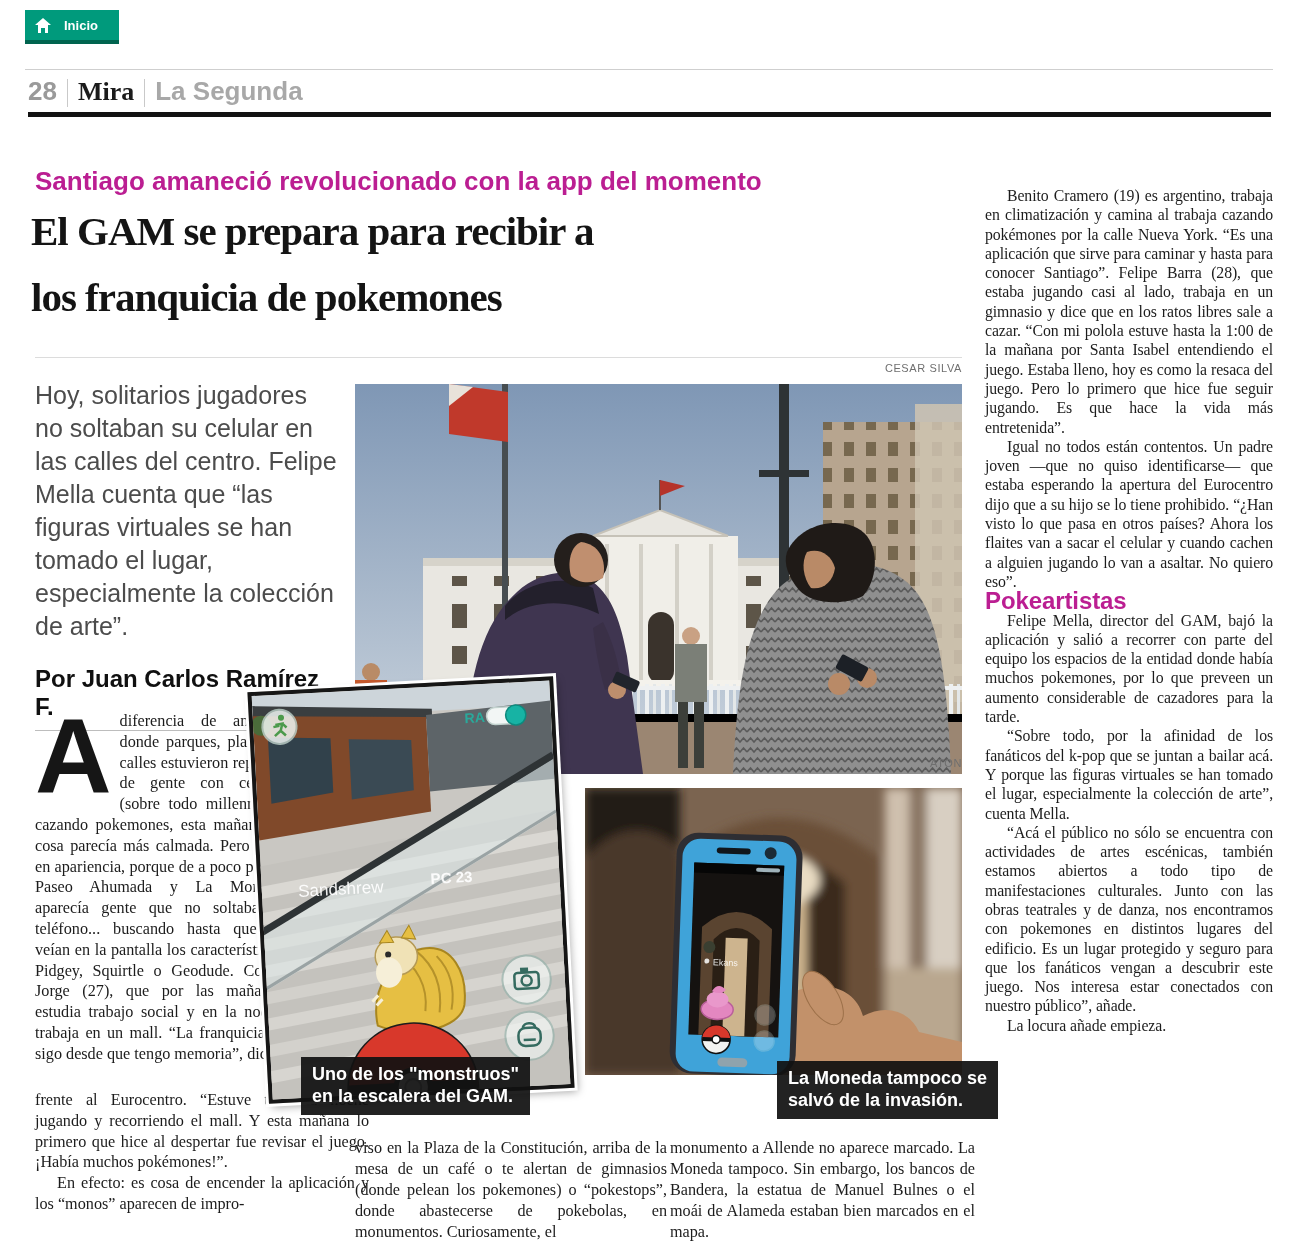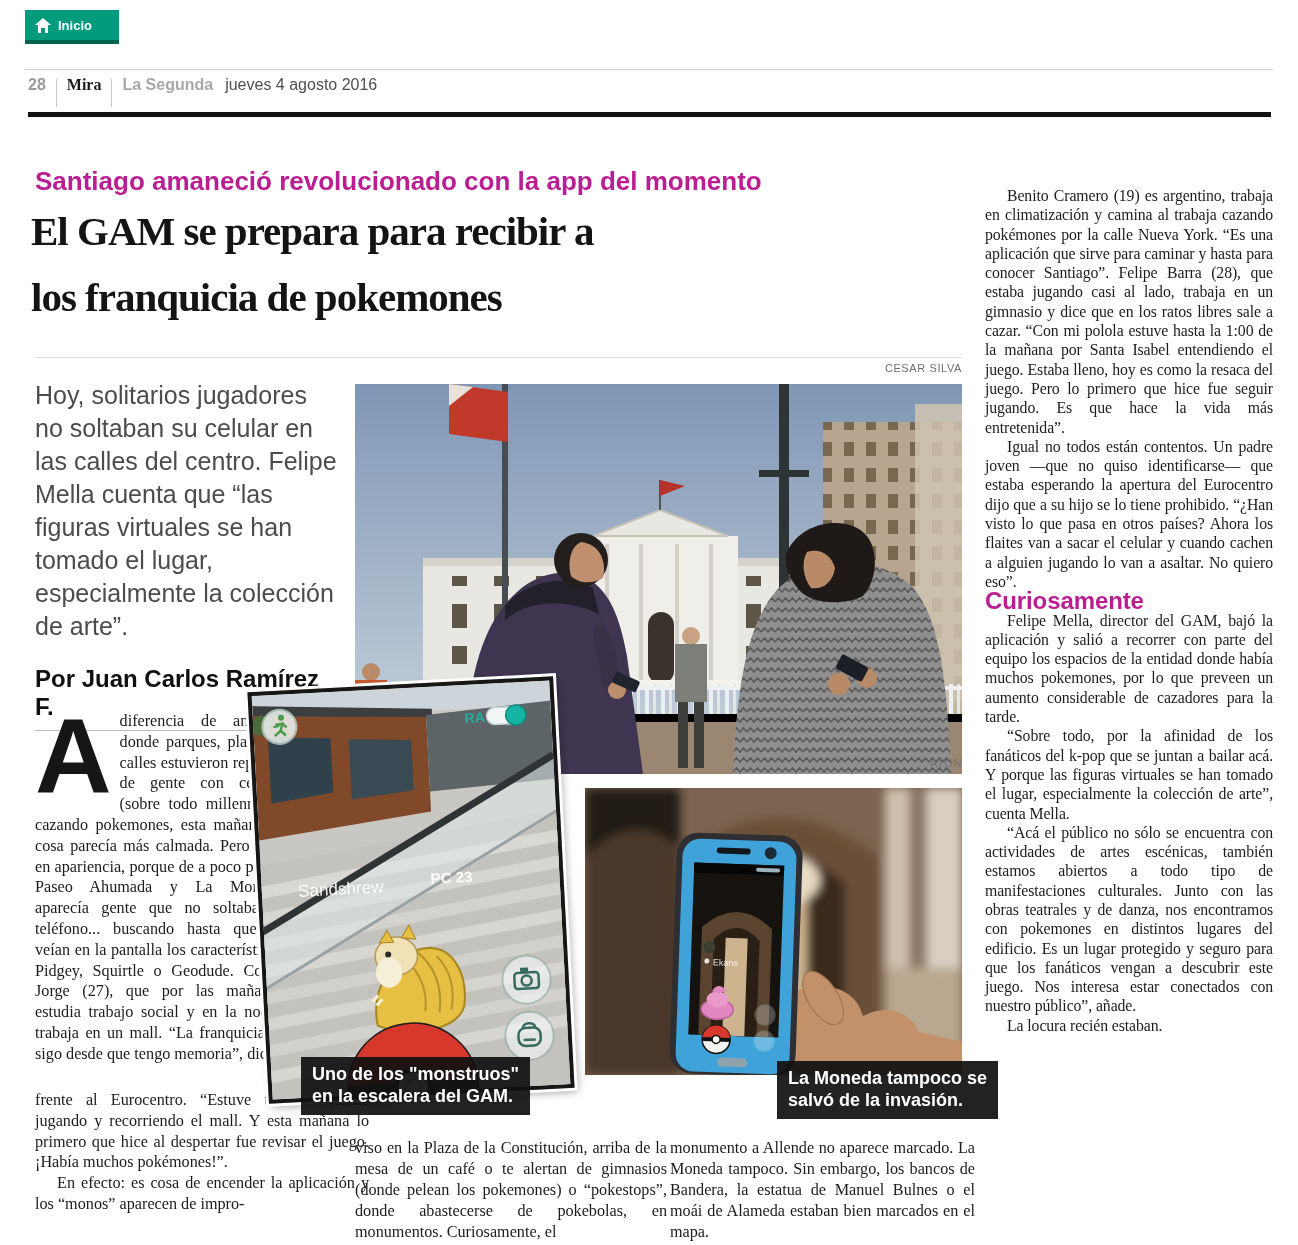--- a/index.html
+++ b/index.html
@@ -2,26 +2,26 @@
 <html lang="es"><head>
 <meta charset="utf-8">
 <style>
   html,body{margin:0;padding:0;background:#e9e9e9;}
   .page{position:relative;width:1298px;height:1245px;background:#ffffff;overflow:hidden;
         font-family:"Liberation Sans",sans-serif;color:#1d1d1d;margin:0 auto;}
   .abs{position:absolute;}
 
   
   .btn-home{left:25px;top:10px;width:94px;height:34px;background:#009a7c;border-bottom:4px solid #00644f;
-            display:flex;align-items:center;gap:7px;padding:0 10px;box-sizing:border-box;cursor:pointer;}
+            display:flex;align-items:center;gap:13px;padding:0 10px;box-sizing:border-box;cursor:pointer;}
   .btn-home span{color:#fff;font-weight:bold;font-size:13px;}
 
   
   .rule-top{left:25px;top:69px;width:1248px;height:1px;background:#cfcfcf;}
-  .masthead{left:28px;top:76px;display:flex;align-items:baseline;height:34px;font-size:16px;}
+  .masthead{left:28px;top:76px;display:flex;align-items:baseline;height:34px;font-size:26px;}
   .mh-page{color:#9a9a9a;font-weight:bold;padding-right:10px;}
   .mh-sep{width:1px;height:28px;background:#c9c9c9;align-self:center;}
   .mh-section{color:#1b1b1b;font-weight:bold;padding:0 10px;font-family:Liberation Serif, serif;}
   .mh-paper{color:#a8a8a8;font-weight:bold;padding:0 10px 0 10px;}
   .mh-date{color:#4f4f4f;padding-left:2px;}
   .rule-black{left:28px;top:112px;width:1243px;height:5px;background:#121212;}
 
   
   .kicker{left:35px;top:166px;font-size:26px;font-weight:bold;color:#bb1e92;letter-spacing:0px;}
   .headline{left:31px;top:198px;width:960px;font-family:"Liberation Serif",serif;font-weight:bold;
@@ -75,21 +75,20 @@
     <span>Inicio</span>
   </div>
 
   <div class="abs rule-top"></div>
   <div class="abs masthead">
     <span class="mh-page">28</span>
     <span class="mh-sep"></span>
     <span class="mh-section">Mira</span>
     <span class="mh-sep"></span>
     <span class="mh-paper">La Segunda</span>
-    <span class="mh-date">jueves 4 agosto 2016</span>
   </div>
   <div class="abs rule-black"></div>
 
   <div class="abs kicker">Santiago amaneció revolucionado con la app del momento</div>
   <div class="abs headline">
     <div>El GAM se prepara para recibir a</div>
     <div>los franquicia de pokemones</div>
   </div>
   <div class="abs rule-faint"></div>
 
@@ -366,20 +365,20 @@
     <div>La Moneda tampoco se</div>
     <div>salvó de la invasión.</div>
   </div>
 
   <div class="abs col3 serif">monumento a Allende no aparece marcado. La Moneda tampoco. Sin embargo, los bancos de Bandera, la estatua de Manuel Bulnes o el moái de Alameda estaban bien marcados en el mapa.</div>
   <div class="abs col2 serif">viso en la Plaza de la Constitución, arriba de la mesa de un café o te alertan de gimnasios (donde pelean los pokemones) o “pokestops”, donde abastecerse de pokebolas, en monumentos. Curiosamente, el</div>
 
   <div class="abs rcol serif">
     <p class="indent">Benito Cramero (19) es argentino, trabaja en climatización y camina al trabaja cazando pokémones por la calle Nueva York. “Es una aplicación que sirve para caminar y hasta para conocer Santiago”. Felipe Barra (28), que estaba jugando casi al lado, trabaja en un gimnasio y dice que en los ratos libres sale a cazar. “Con mi polola estuve hasta la 1:00 de la mañana por Santa Isabel entendiendo el juego. Estaba lleno, hoy es como la resaca del juego. Pero lo primero que hice fue seguir jugando. Es que hace la vida más entretenida”.</p>
     <p class="indent">Igual no todos están contentos. Un padre joven —que no quiso identificarse— que estaba esperando la apertura del Eurocentro dijo que a su hijo se lo tiene prohibido. “¿Han visto lo que pasa en otros países? Ahora los flaites van a sacar el celular y cuando cachen a alguien jugando lo van a asaltar. No quiero eso”.</p>
-    <p class="subhead">Curiosamente</p>
+    <p class="subhead">Pokeartistas</p>
     <p class="indent">Felipe Mella, director del GAM, bajó la aplicación y salió a recorrer con parte del equipo los espacios de la entidad donde había muchos pokemones, por lo que preveen un aumento considerable de cazadores para la tarde.</p>
     <p class="indent">“Sobre todo, por la afinidad de los fanáticos del k-pop que se juntan a bailar acá. Y porque las figuras virtuales se han tomado el lugar, especialmente la colección de arte”, cuenta Mella.</p>
     <p class="indent">“Acá el público no sólo se encuentra con actividades de artes escénicas, también estamos abiertos a todo tipo de manifestaciones culturales. Junto con las obras teatrales y de danza, nos encontramos con pokemones en distintos lugares del edificio. Es un lugar protegido y seguro para que los fanáticos vengan a descubrir este juego. Nos interesa estar conectados con nuestro público”, añade.</p>
-    <p class="indent">La locura recién estaban.</p>
+    <p class="indent">La locura añade empieza.</p>
   </div>
 
 </div>
 
 </body></html>

